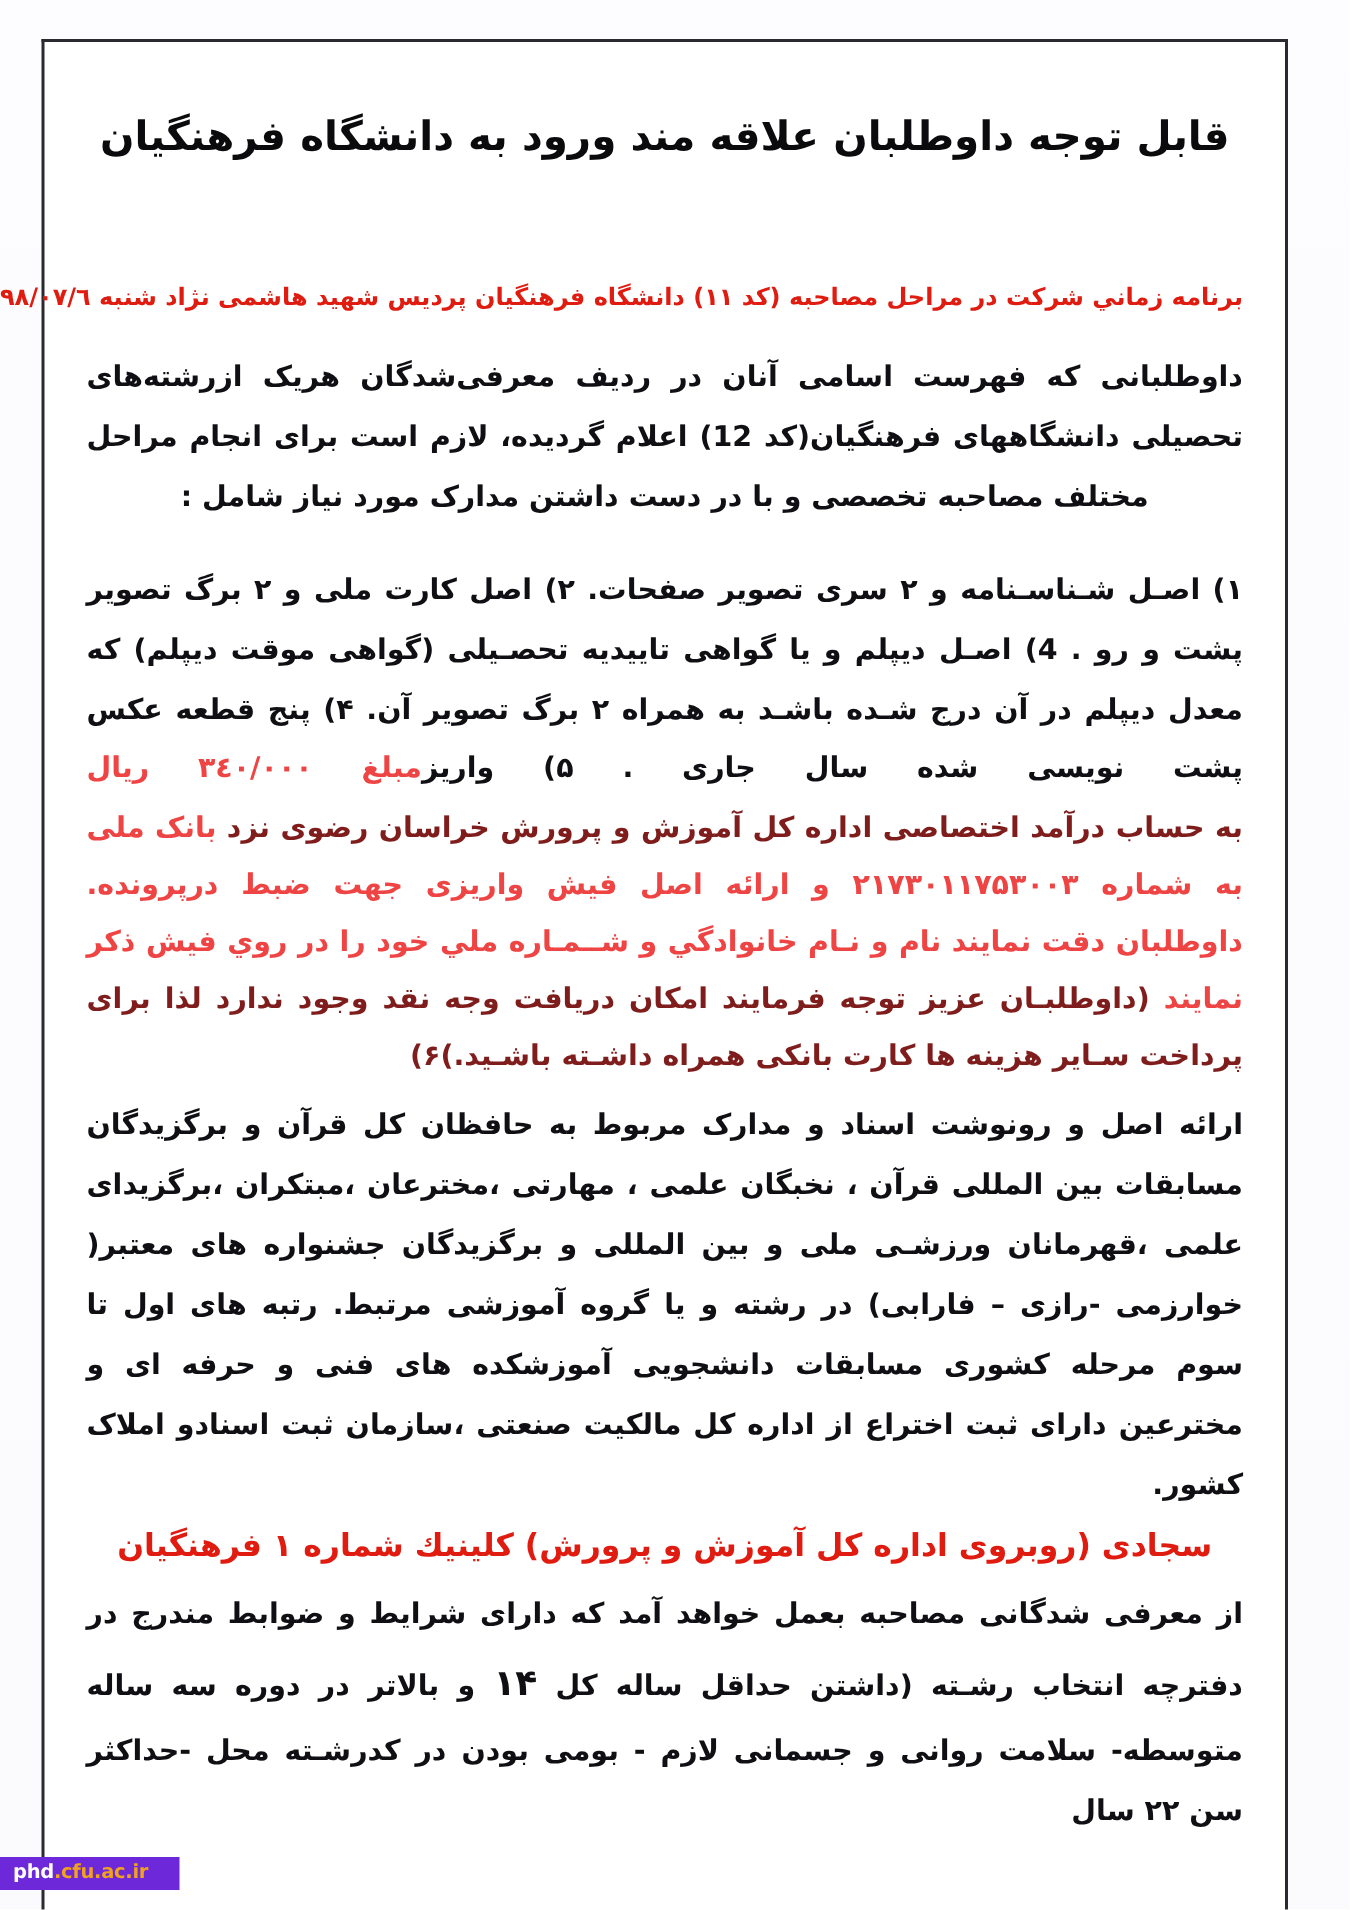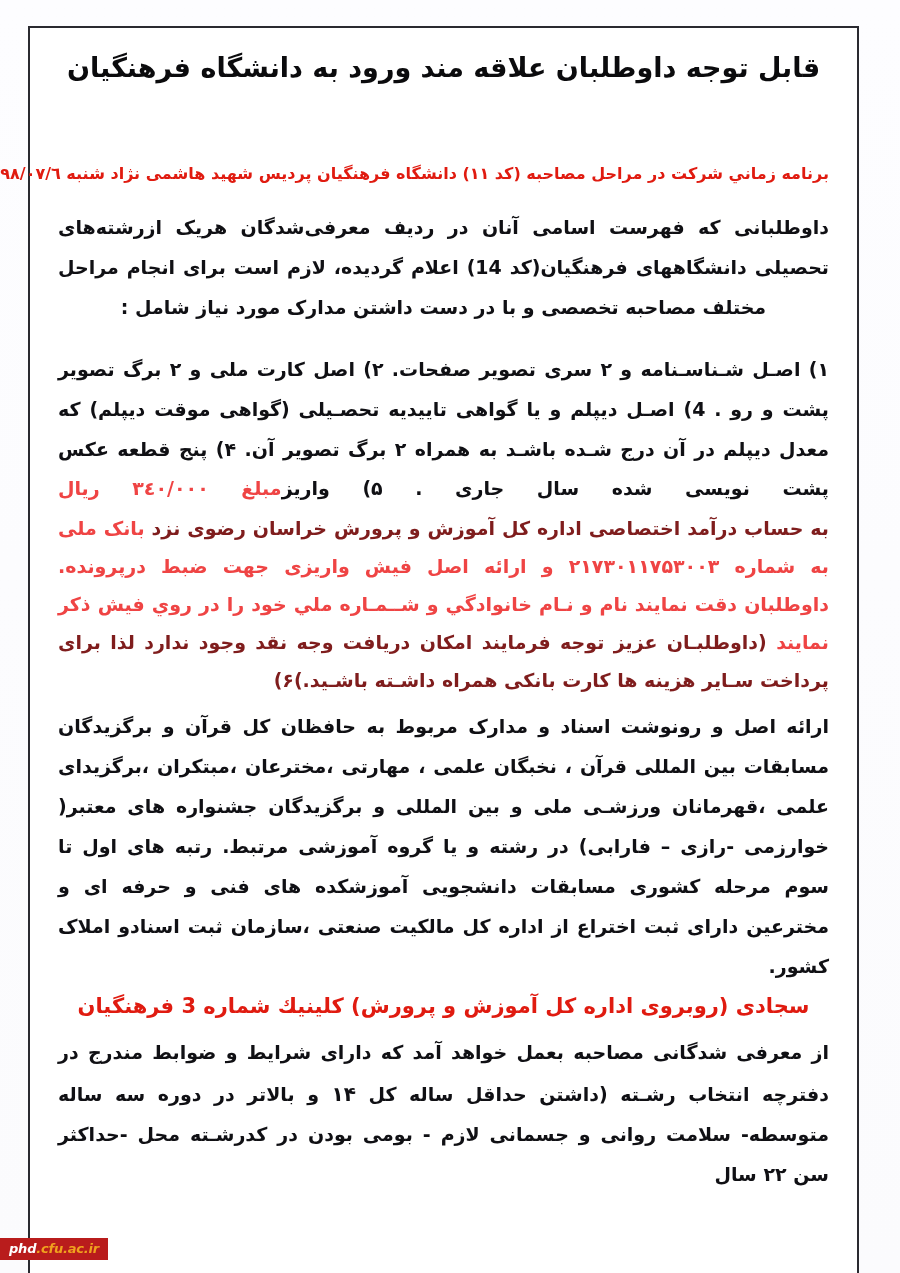--- a/index.html
+++ b/index.html
@@ -47,21 +47,21 @@
     box-sizing: border-box;
     padding: 0 28px;
     direction: rtl;
     text-align: justify;
     text-align-last: justify;
   }
 
   
   .doc-title {
     margin: 0;
-    padding-top: 20px;
+    padding-top: 44px;
     font-size: 27px;
     font-weight: bold;
     color: #0b0b0d;
     text-align: center;
     text-align-last: center;
     letter-spacing: 0px;
     line-height: 1.5;
   }
 
   
@@ -115,27 +115,26 @@
     text-align-last: center;
   }
 
   .num { font-family: "DejaVu Sans", sans-serif; }
 
   
   .watermark {
     position: absolute;
     left: 0px;
     top: 1238px;
-    background: #b91c1c;
+    background: #6d28d9;
     color: #ffffff;
     font-size: 13px;
     font-weight: bold;
-    font-style: italic;
     font-family: "DejaVu Sans", "Liberation Sans", sans-serif;
-    padding: 4px 9px 5px 9px;
+    padding: 4px 21px 5px 9px;
     letter-spacing: -0.2px;
     direction: ltr;
     line-height: 1;
     white-space: nowrap;
   }
   .watermark .wm-a { color: #ffffff; }
   .watermark .wm-b { color: #f0a11e; }
 </style>
 </head>
 <body>
@@ -143,28 +142,28 @@
 <div class="page-bg"></div>
 
 <div class="doc-frame"></div>
 
 <div class="content">
 
   <h1 class="doc-title">قابل توجه داوطلبان علاقه مند ورود به دانشگاه فرهنگیان</h1>
 
   <p class="subheading">برنامه زماني شركت در مراحل مصاحبه (كد ۱۱) دانشگاه فرهنگیان پردیس شهید هاشمی نژاد شنبه ۱۳۹۸/۰۷/٦</p>
 
-  <p class="para pad-top-lg last-center">داوطلبانی که فهرست اسامی آنان در ردیف معرفی‌شدگان هریک ازرشته‌های تحصیلی دانشگاههای فرهنگیان(کد 14) اعلام گردیده، لازم است برای انجام مراحل مختلف مصاحبه تخصصی و با در دست داشتن مدارک مورد نیاز شامل :</p>
+  <p class="para pad-top-lg last-center">داوطلبانی که فهرست اسامی آنان در ردیف معرفی‌شدگان هریک ازرشته‌های تحصیلی دانشگاههای فرهنگیان(کد 12) اعلام گردیده، لازم است برای انجام مراحل مختلف مصاحبه تخصصی و با در دست داشتن مدارک مورد نیاز شامل :</p>
 
   <p class="para pad-top-lg"><span>۱) اصـل شـناسـنامه و ۲ سری تصویر صفحات. ۲) اصل کارت ملی و ۲ برگ تصویر پشت و رو . 4) اصـل دیپلم و یا گواهی تاییدیه تحصـیلی (گواهی موقت دیپلم) که معدل دیپلم در آن درج شـده باشـد به همراه ۲ برگ تصویر آن. ۴) پنج قطعه عکس پشت نویسی شده سال جاری . ۵) واریز</span><span class="redblock">مبلغ ۳٤٠/۰۰۰ ریال</span></p>
 
   <p class="para tight last-right"><span class="black"> به حساب درآمد اختصاصی اداره کل آموزش و پرورش خراسان رضوی نزد </span><span class="redblock">بانک ملی به شماره ۲۱۷۳۰۱۱۷۵۳۰۰۳ و ارائه اصل فیش واریزی جهت ضبط درپرونده. داوطلبان دقت نمایند نام و نـام خانوادگي و شــمـاره ملي خود را در روي فيش ذكر نمايند</span><span class="black"> (داوطلبـان عزیز توجه فرمایند امکان دریافت وجه نقد وجود ندارد لذا برای پرداخت سـایر هزینه ها کارت بانکی همراه داشـته باشـید.)</span><span class="black">۶)</span></p>
 
   <p class="para pad-top-sm last-right">ارائه اصل و رونوشت اسناد و مدارک مربوط به حافظان کل قرآن و برگزیدگان مسابقات بین المللی قرآن ، نخبگان علمی ، مهارتی ،مخترعان ،مبتکران ،برگزیدای علمی ،قهرمانان ورزشـی ملی و بین المللی و برگزیدگان جشنواره های معتبر( خوارزمی -رازی –   فارابی) در رشته و یا گروه آموزشی مرتبط. رتبه های اول تا سوم مرحله کشوری مسابقات دانشجویی آموزشکده های  فنی و حرفه ای و مخترعین دارای ثبت اختراع از اداره کل مالکیت صنعتی ،سازمان ثبت اسنادو املاک کشور.</p>
 
 
-  <p class="address-block" style="padding-top:0;">سجادی (روبروی اداره كل آموزش و پرورش) كلينيك شماره 3 فرهنگيان</p>
+  <p class="address-block" style="padding-top:0;">سجادی (روبروی اداره كل آموزش و پرورش) كلينيك شماره ۱ فرهنگيان</p>
 
-  <p class="para pad-top-sm last-right"><span>از معرفی شدگانی مصاحبه بعمل خواهد آمد که   دارای شرایط و ضوابط مندرج در دفترچه انتخاب رشـته (داشتن حداقل ساله کل </span><span class="num" style="font-size:20px;">۱۴</span><span> و بالاتر در دوره سه ساله متوسطه- سلامت روانی و جسمانی لازم - بومی بودن در کدرشـته محل -حداکثر سن ۲۲ سال </span></p>
+  <p class="para pad-top-sm last-right"><span>از معرفی شدگانی مصاحبه بعمل خواهد آمد که   دارای شرایط و ضوابط مندرج در دفترچه انتخاب رشـته (داشتن حداقل ساله کل </span><span class="num" style="font-size:24px;">۱۴</span><span> و بالاتر در دوره سه ساله متوسطه- سلامت روانی و جسمانی لازم - بومی بودن در کدرشـته محل -حداکثر سن ۲۲ سال </span></p>
 
 </div>
 
 <div class="watermark"><span class="wm-a">phd</span><span class="wm-b">.cfu.ac.ir</span></div>
 
 </body></html>

